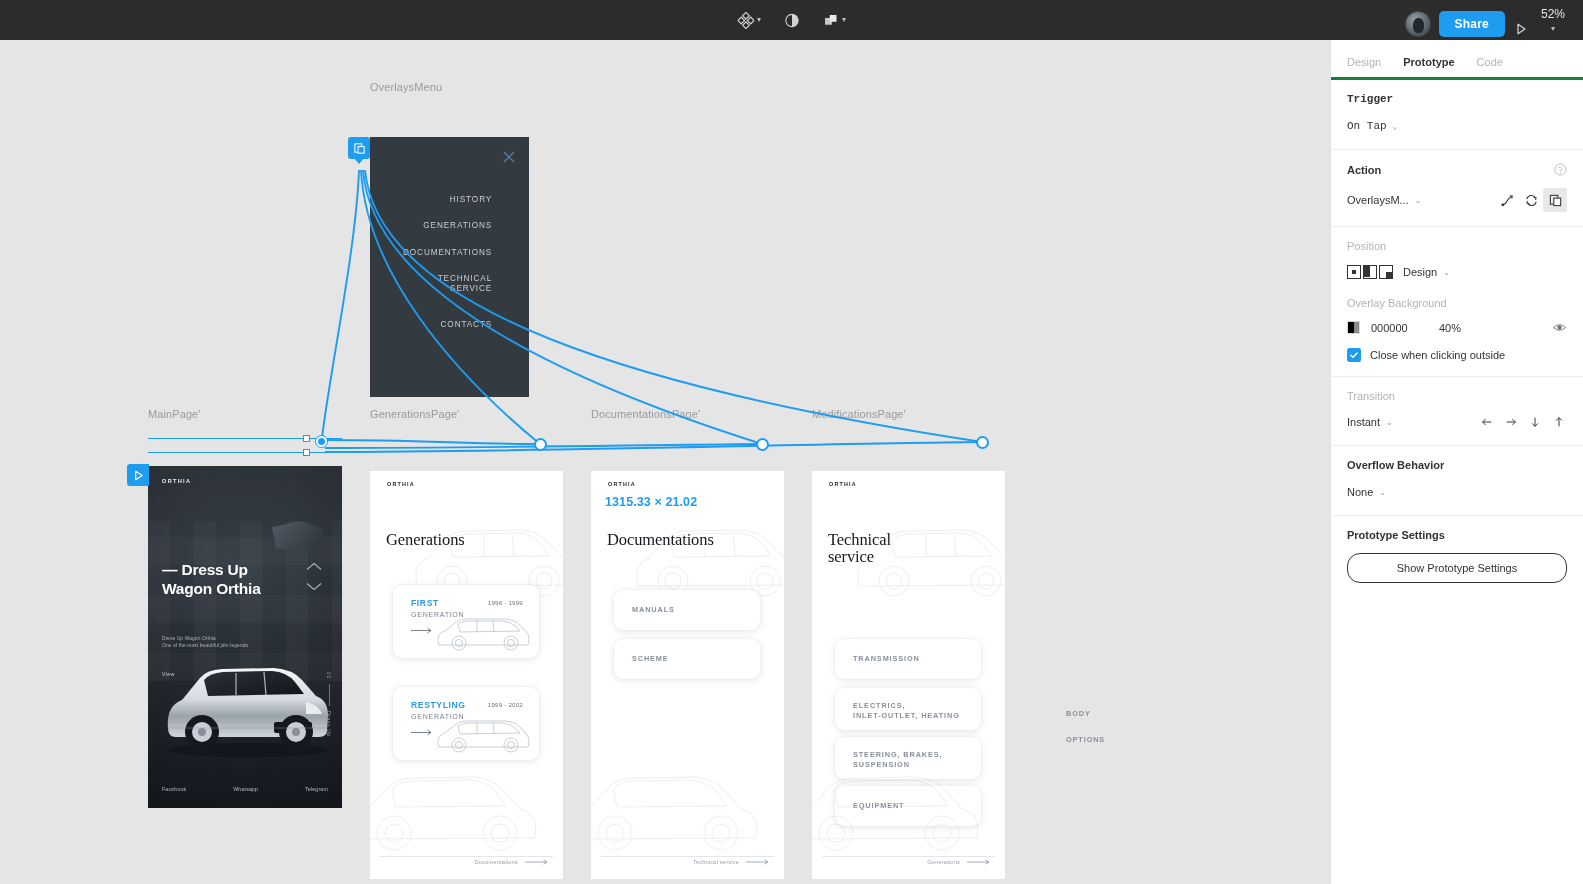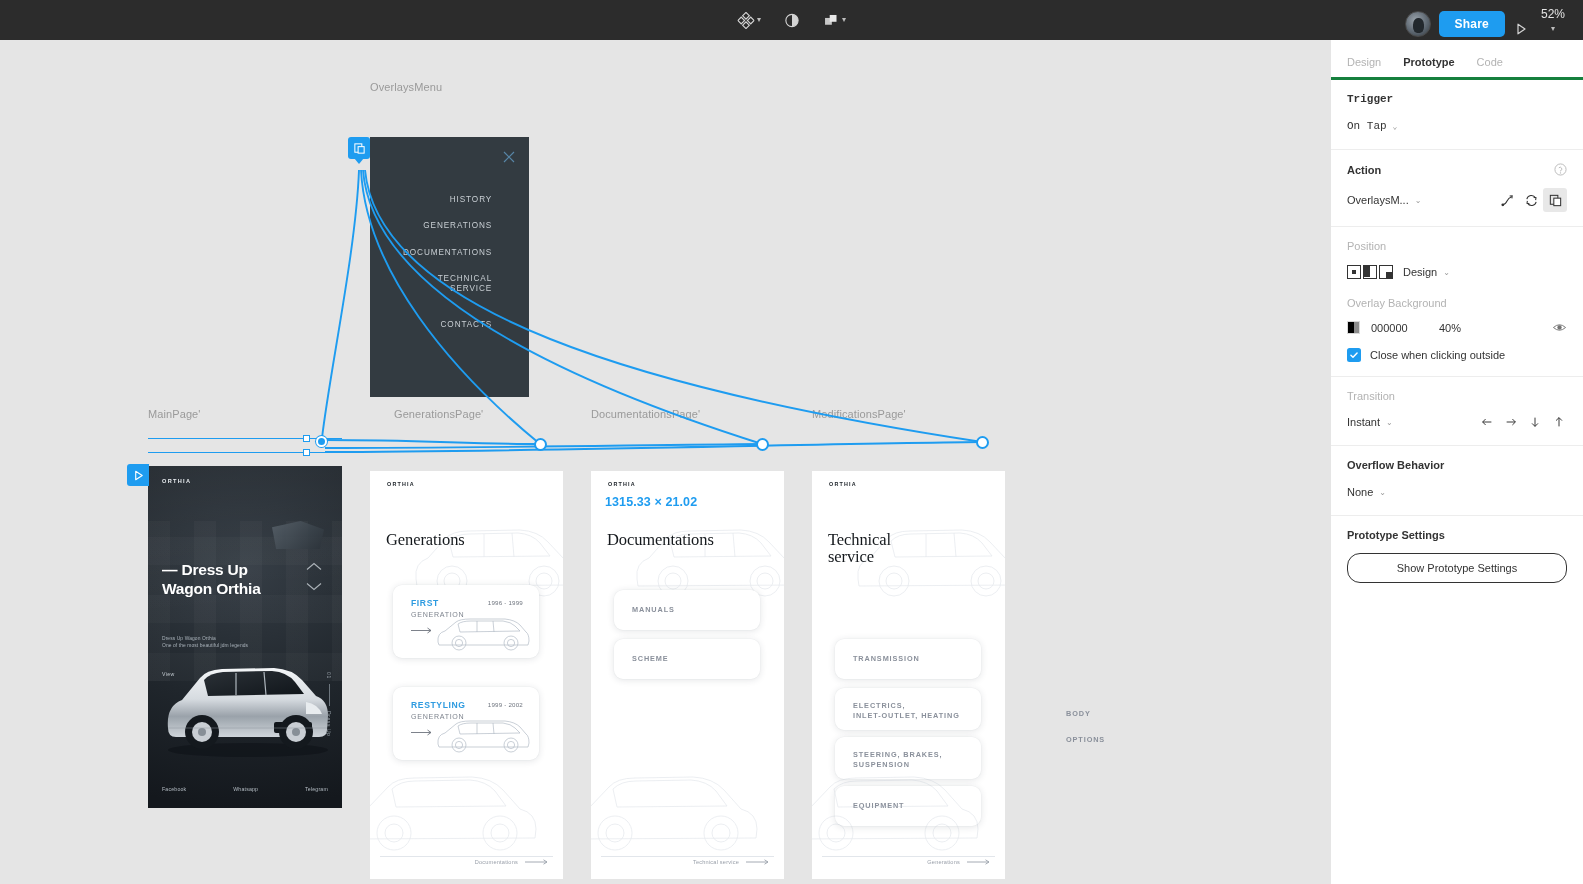--- a/index.html
+++ b/index.html
@@ -330,21 +330,21 @@
         <span>52%</span>
         <span class="caret">▾</span>
       </div>
     </div>
   </div>
 
   <div class="canvas">
 
     <div class="frame-label" style="left:370px; top:41px;">OverlaysMenu</div>
     <div class="frame-label" style="left:148px; top:368px;">MainPage'</div>
-    <div class="frame-label" style="left:370px; top:368px;margin-left:24px;">GenerationsPage'</div>
+    <div class="frame-label" style="left:370px; top:368px;">GenerationsPage'</div>
     <div class="frame-label" style="left:591px; top:368px;">DocumentationsPage'</div>
     <div class="frame-label" style="left:812px; top:368px;">ModificationsPage'</div>
 
     <div class="overlay-frame">
       <svg class="ov-close" viewBox="0 0 16 16">
         <path d="M3 3 L13 13 M13 3 L3 13" stroke="#5E93B8" stroke-width="1.2"></path>
       </svg>
       <div class="ov-menu">
         <div class="ov-item">HISTORY</div>
         <div class="ov-item">GENERATIONS</div>

